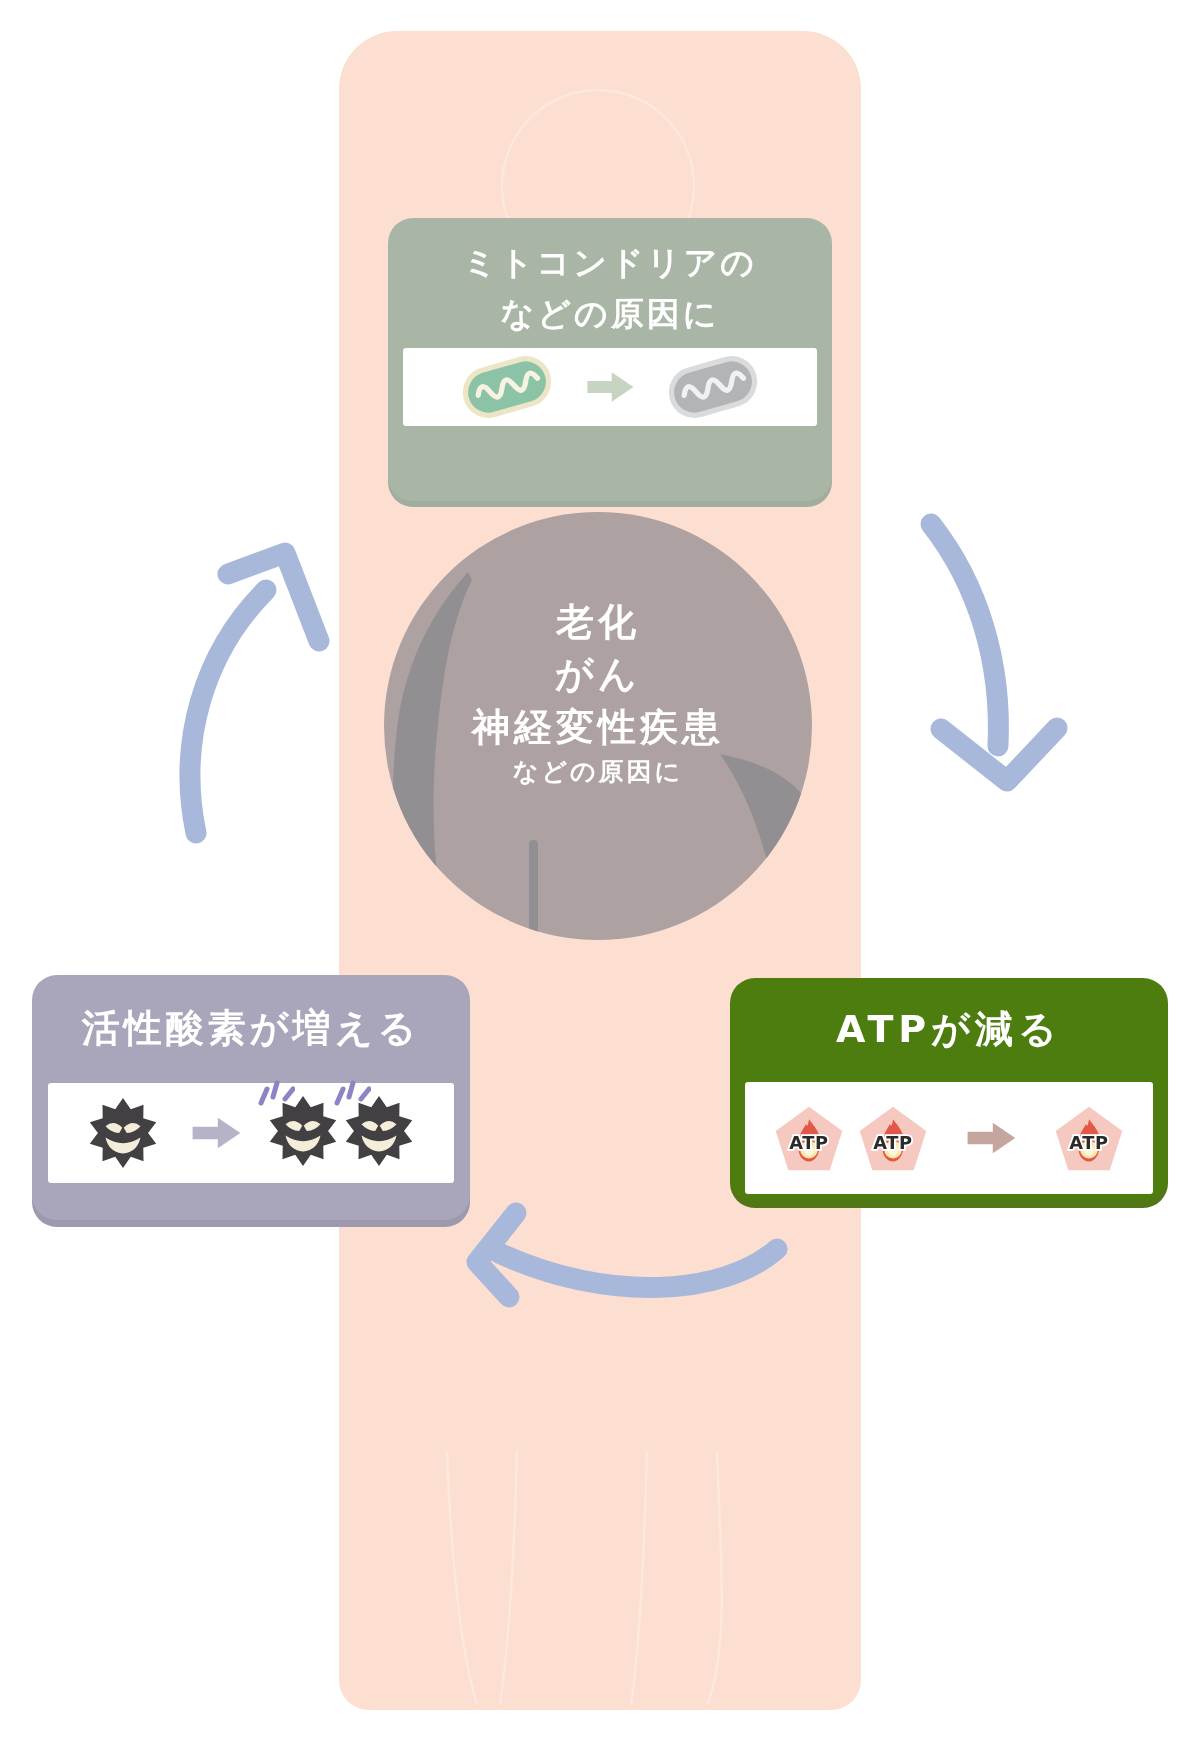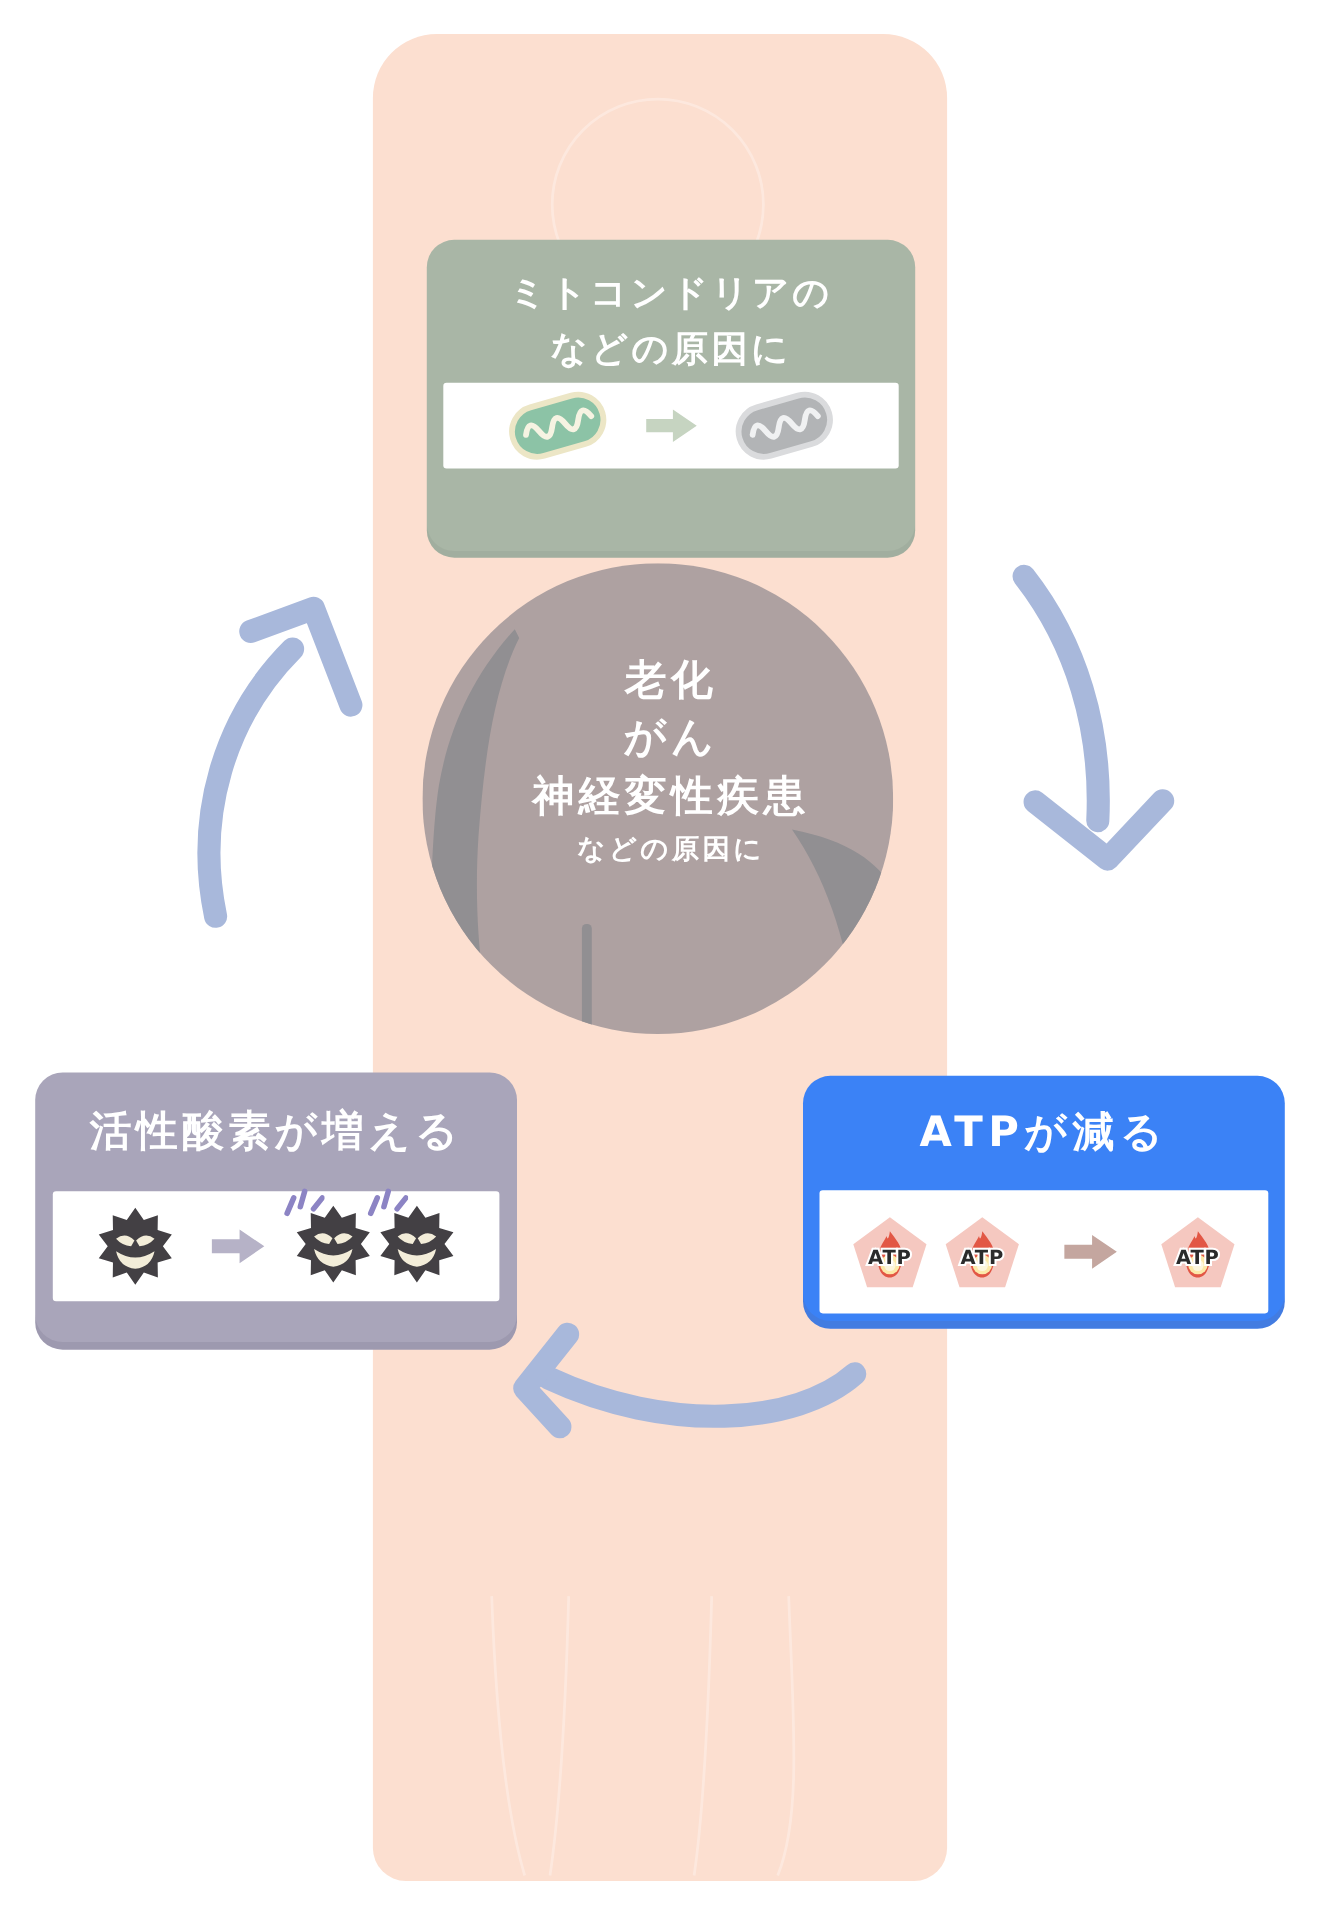--- a/index.html
+++ b/index.html
@@ -14,38 +14,38 @@
   
   .cycle-arrows{position:absolute;left:0;top:0;width:1200px;height:1745px;pointer-events:none;}
   .cycle-arrows path{stroke:#a8b8db;stroke-width:21;stroke-linecap:round;stroke-linejoin:round;fill:none;}
 
   
   .node-box{position:absolute;border-radius:25px;}
   .node-title{color:#ffffff;font-weight:bold;text-align:center;letter-spacing:4px;}
   .panel{position:absolute;background:#ffffff;border-radius:3px;display:flex;align-items:center;justify-content:center;}
 
   .mito-box{left:388px;top:218px;width:444px;height:289px;background:#a9b6a6;
-    box-shadow:inset 0 -6px 0 rgba(80,95,75,0.08);}
+    box-shadow:inset 0 -6px 0 rgba(80,95,75,0.08);font-family:Liberation Mono, monospace;}
   .mito-box .node-title{padding-top:22px;font-size:33px;letter-spacing:3px;line-height:1.55;}
   .mito-box .panel{left:15px;top:130px;width:414px;height:78px;gap:24px;}
 
   .ros-box{left:32px;top:975px;width:438px;height:252px;background:#a9a5ba;
     box-shadow:inset 0 -7px 0 rgba(70,64,100,0.12);}
   .ros-box .node-title{padding-top:28px;font-size:38px;}
   .ros-box .panel{left:16px;top:108px;width:406px;height:100px;}
 
-  .atp-box{left:730px;top:978px;width:438px;height:230px;background:#3b82f6;
+  .atp-box{left:730px;top:978px;width:438px;height:230px;background:#4d7c0f;
     box-shadow:inset 0 -7px 0 rgba(120,80,75,0.12);}
   .atp-box .node-title{padding-top:26px;font-size:38px;letter-spacing:5px;}
   .atp-box .panel{left:15px;top:104px;width:408px;height:112px;}
 
   
   .center-circle{position:absolute;left:384px;top:512px;width:428px;height:428px;}
-  .circle-text{position:absolute;left:12px;top:0;width:428px;height:428px;
-    display:flex;flex-direction:column;align-items:center;padding-top:84px;box-sizing:border-box;font-family:Liberation Mono, monospace;}
+  .circle-text{position:absolute;left:0;top:0;width:428px;height:428px;
+    display:flex;flex-direction:column;align-items:center;padding-top:84px;box-sizing:border-box;}
   .circle-line{color:#ffffff;font-weight:bold;font-size:38px;letter-spacing:4px;line-height:1.38;text-align:center;}
   .circle-note{color:#ffffff;font-weight:bold;font-size:25px;letter-spacing:3px;margin-top:2px;}
 
   .sparkled{position:relative;}
   .sparkle{position:absolute;top:-16px;left:-10px;}
   .gap28{width:28px;} .gap22{width:22px;} .gap10{width:10px;} .gap34{width:34px;}
 </style>
 </head>
 <body>
 

